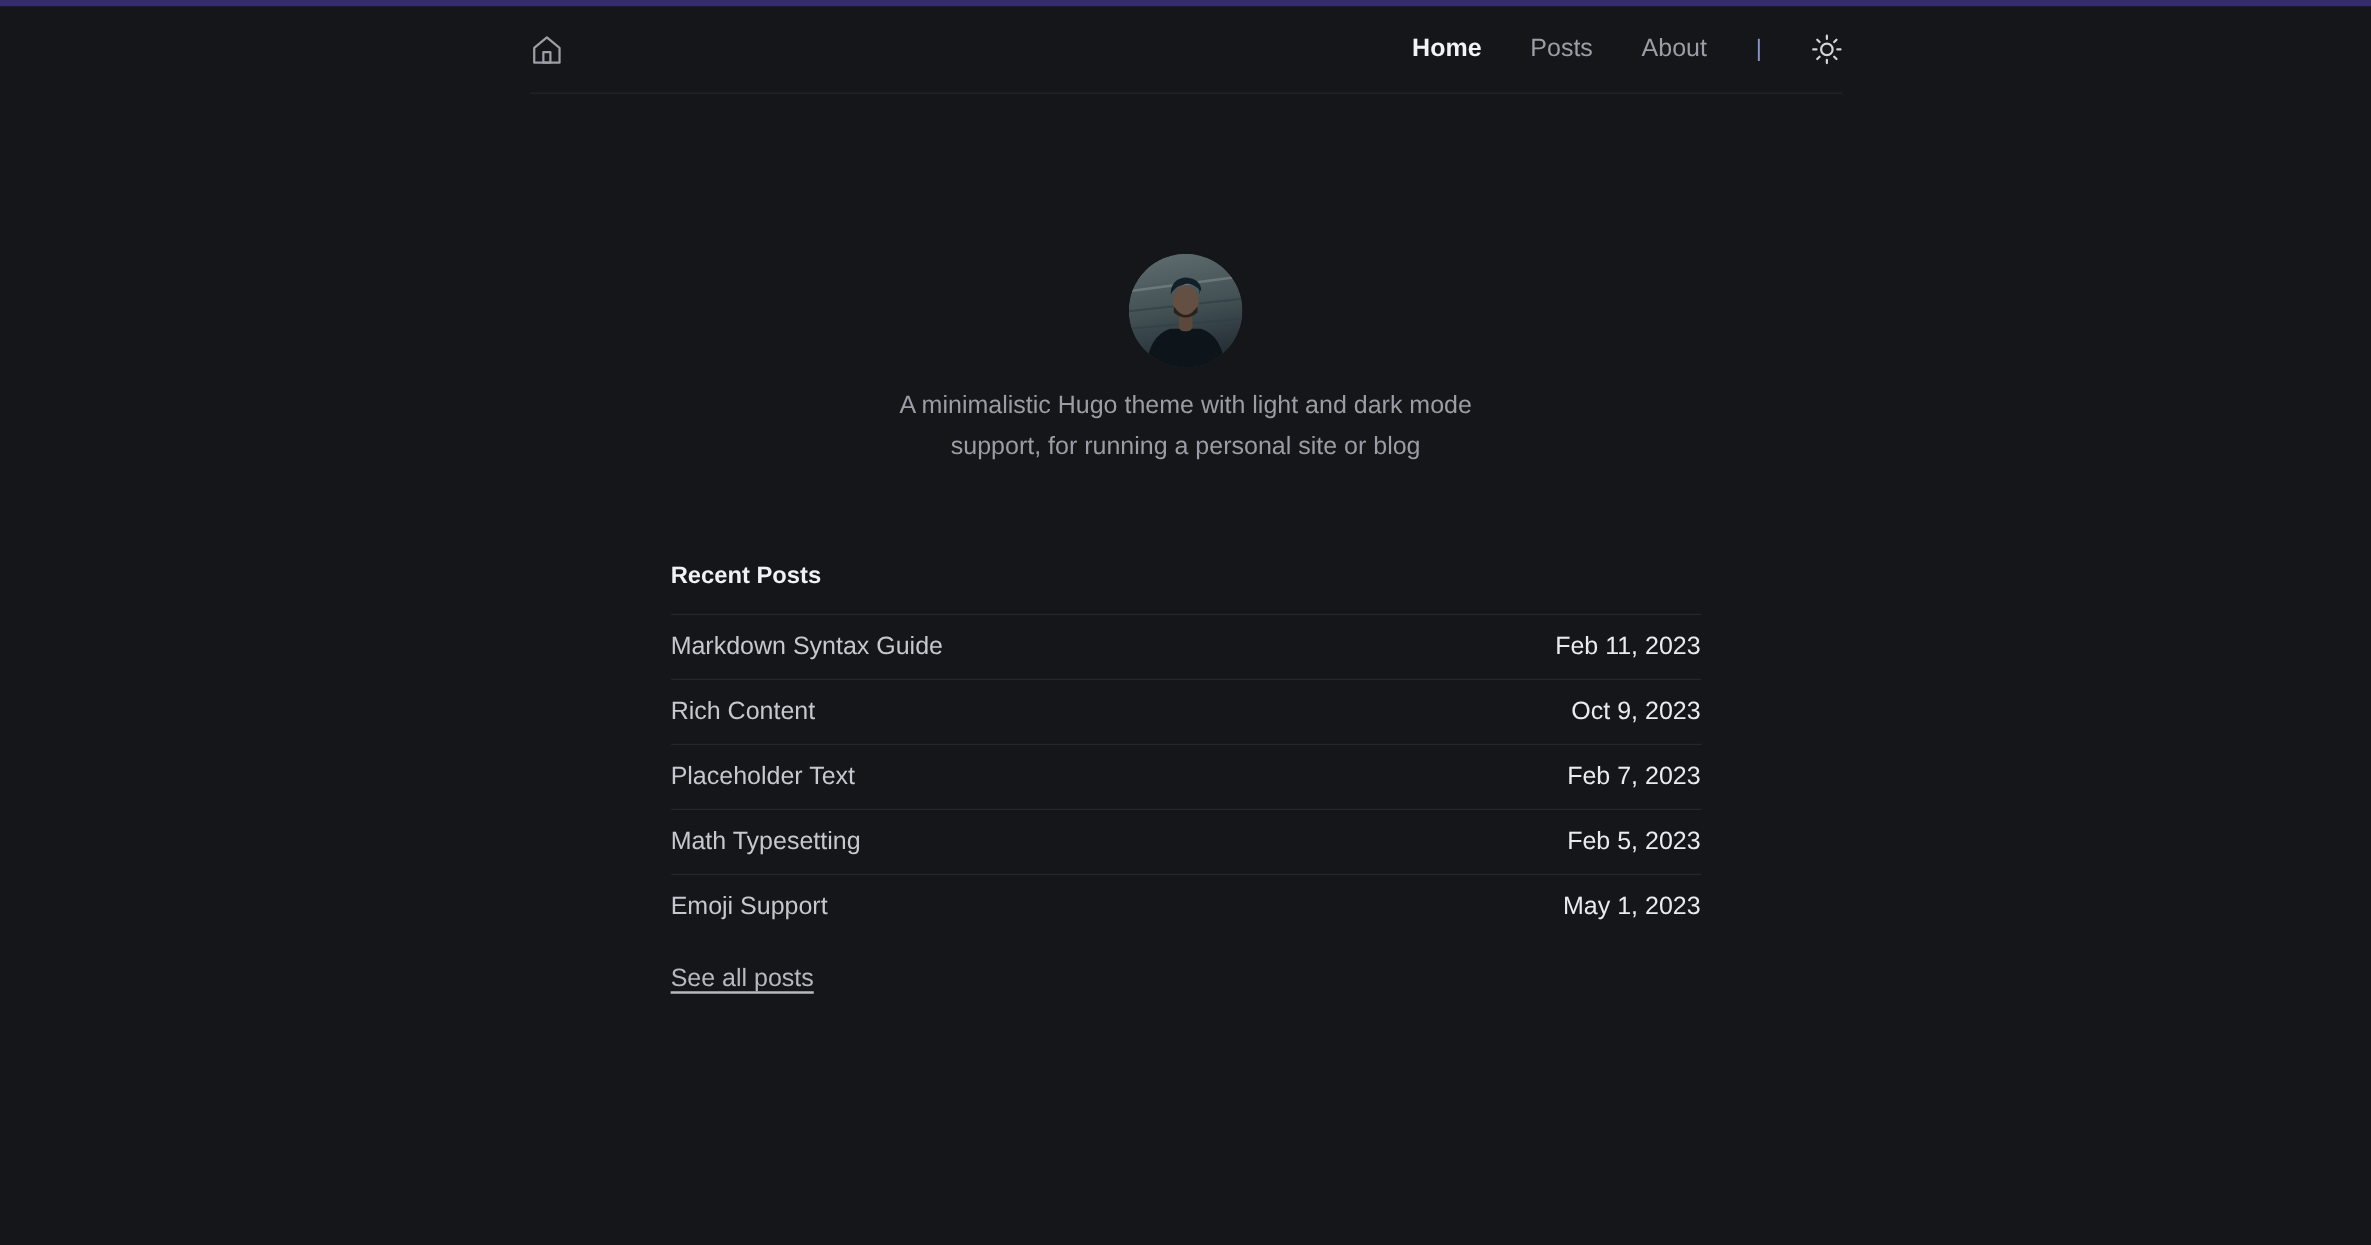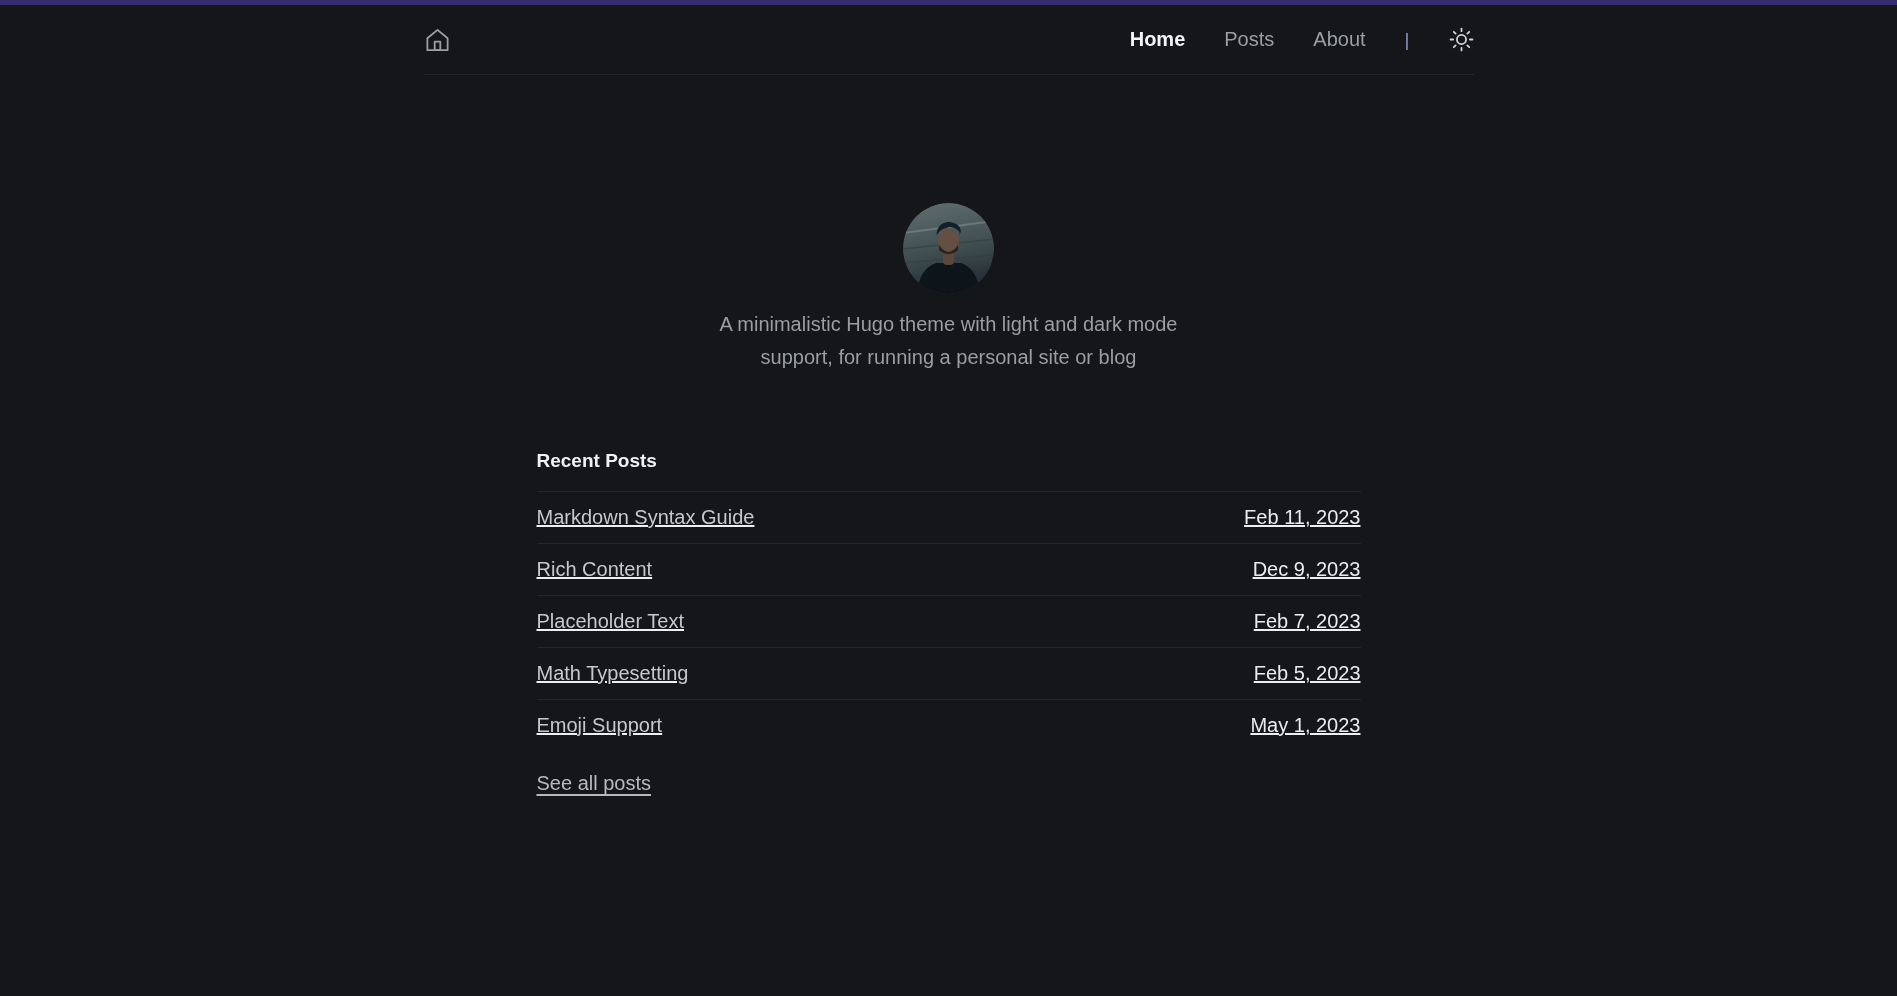--- a/index.html
+++ b/index.html
@@ -54,21 +54,21 @@
 
   
   .recent {
     width: 824px;
     margin: 76px auto 0;
   }
   .recent h2 {
     margin: 0 0 19px;
     font-size: 19px; font-weight: bold; color: #f0f1f3;
   }
-  .post-list { list-style: none; margin: 0; padding: 0; text-decoration: underline; }
+  .post-list { list-style: none; margin: 0; padding: 0; }
   .post-row {
     height: 52px;
     display: flex; align-items: center; justify-content: space-between;
     border-top: 1px solid #26272d;
   }
   .post-row .post-title {
     color: #c5c8ce; font-size: 20px; text-decoration: none; cursor: pointer;
   }
   .post-row .post-date { color: #e9ebee; font-size: 20px; }
   .see-all {
@@ -153,21 +153,21 @@
 
 <section class="recent">
   <h2>Recent Posts</h2>
   <ul class="post-list">
     <li class="post-row">
       <a class="post-title">Markdown Syntax Guide</a>
       <span class="post-date">Feb 11, 2023</span>
     </li>
     <li class="post-row">
       <a class="post-title">Rich Content</a>
-      <span class="post-date">Dec 9, 2023</span>
+      <span class="post-date">Oct 9, 2023</span>
     </li>
     <li class="post-row">
       <a class="post-title">Placeholder Text</a>
       <span class="post-date">Feb 7, 2023</span>
     </li>
     <li class="post-row">
       <a class="post-title">Math Typesetting</a>
       <span class="post-date">Feb 5, 2023</span>
     </li>
     <li class="post-row">

